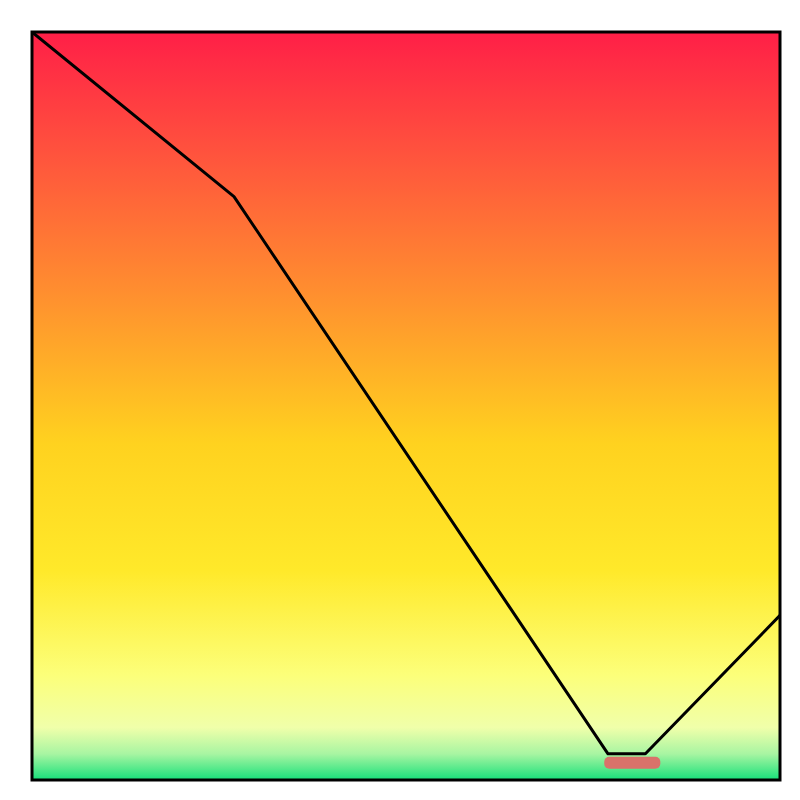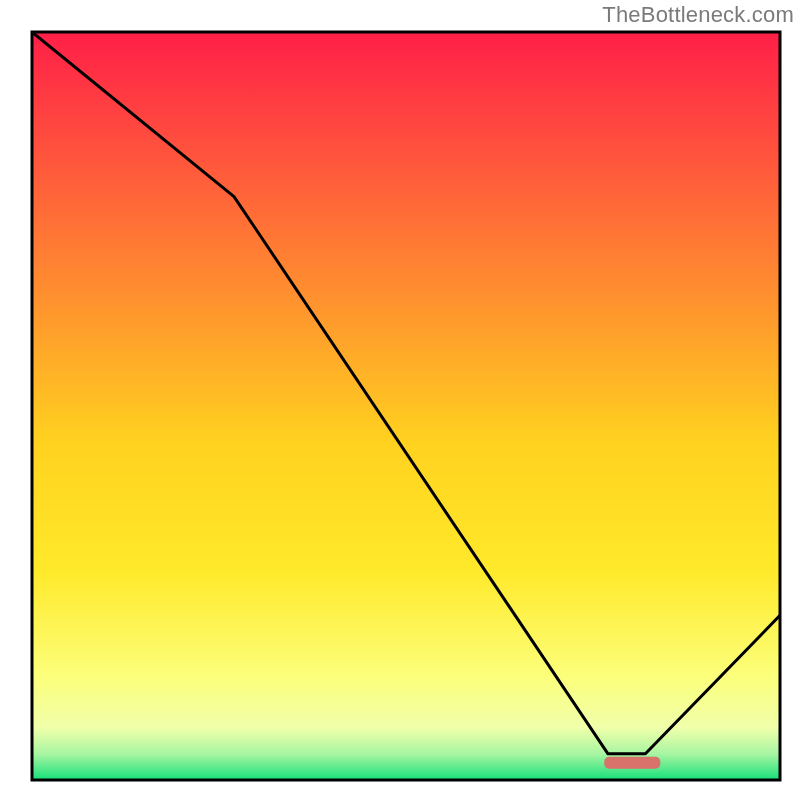--- a/index.html
+++ b/index.html
@@ -19,21 +19,20 @@
     font-weight: 500;
     letter-spacing: 0.2px;
   }
   svg { display: block; }
 </style>
 </head>
 <body>
 
 <div class="wrap">
 
-  <div class="watermark">TheBottleneck.com</div>
 
   <svg id="chart-svg" width="800" height="800">
     <defs>
       <linearGradient id="bg-grad" x1="0" y1="0" x2="0" y2="1">
           <stop offset="0.00%" stop-color="#ff1f47"></stop>
           <stop offset="15.00%" stop-color="#ff4f3e"></stop>
           <stop offset="35.00%" stop-color="#ff8f2f"></stop>
           <stop offset="55.00%" stop-color="#ffd21f"></stop>
           <stop offset="72.00%" stop-color="#ffe92a"></stop>
           <stop offset="86.00%" stop-color="#fcff7a"></stop>

